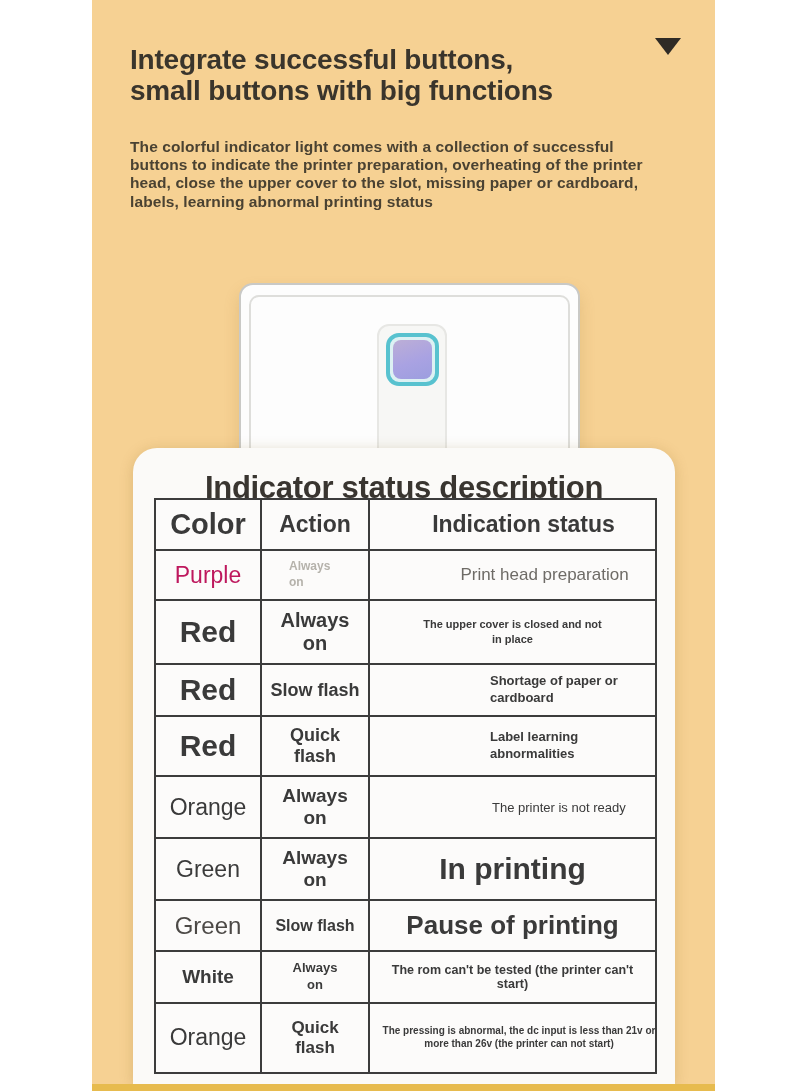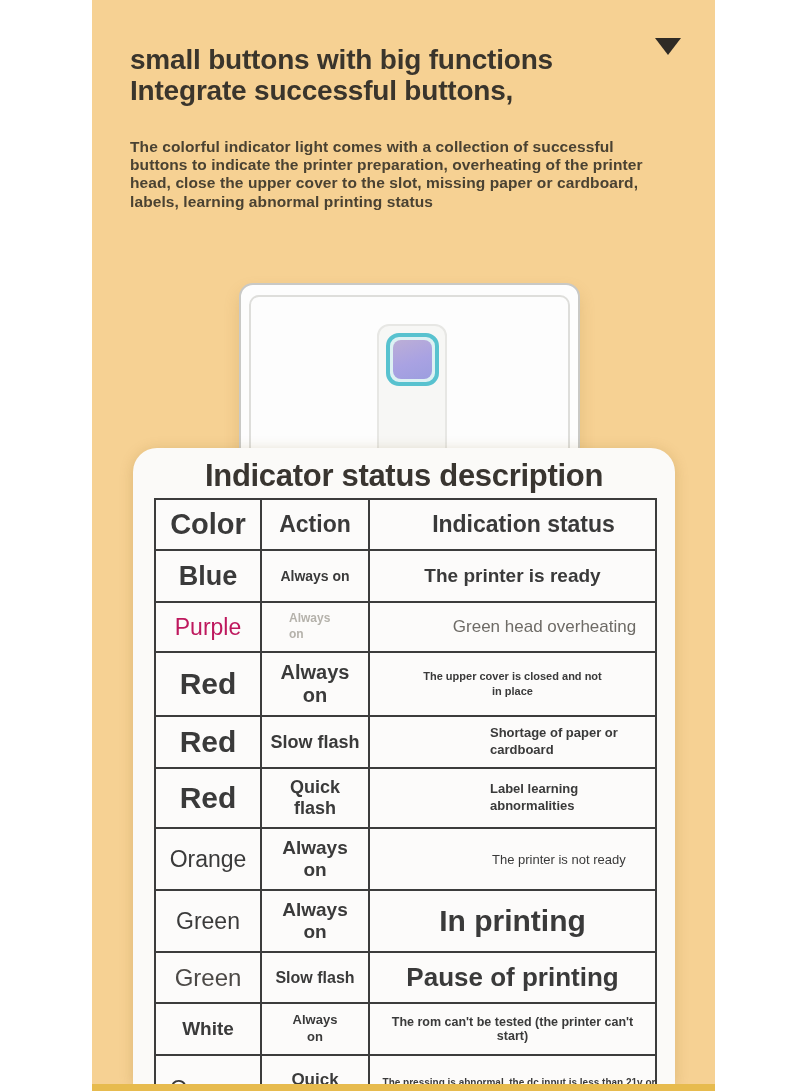--- a/index.html
+++ b/index.html
@@ -60,21 +60,21 @@
     background:linear-gradient(160deg,#bcaed6 0%,#a9a2e2 55%,#9c9edf 100%);
   }
 
   
   .card{
     position:absolute; left:133px; top:448px; width:542px; height:636px;
     background:#fbfaf8; border-radius:24px 24px 0 0;
     box-shadow:0 2px 14px rgba(130,90,25,0.22);
   }
   .card-title{
-    margin-top:10px; text-align:center;
+    margin-top:22px; text-align:center;
     font-size:31px; font-weight:800; color:#393530; letter-spacing:-0.3px;
   }
 
   table.status{
     position:absolute; left:21px; top:50px; width:501px;
     border-collapse:collapse; table-layout:fixed;
     background:#fcfbfa;
   }
   table.status th, table.status td{
     border:2px solid #3c3c3c; text-align:center; vertical-align:middle;
@@ -145,22 +145,22 @@
 </style>
 </head>
 <body>
 
 <div class="page">
   <div class="panel"></div>
 
   <div class="tri"></div>
 
   <h1 class="title">
+    <span>Integrate successful buttons,</span>
     <span>small buttons with big functions</span>
-    <span>Integrate successful buttons,</span>
   </h1>
 
   <p class="desc">The colorful indicator light comes with a collection of successful buttons to indicate the printer preparation, overheating of the printer head, close the upper cover to the slot, missing paper or cardboard, labels, learning abnormal printing status</p>
 
   <div class="device">
     <div class="device-seam"></div>
     <div class="strip">
       <div class="btn-outer">
         <div class="btn-inner"></div>
       </div>
@@ -177,29 +177,24 @@
           <col class="c3">
         </colgroup>
       <thead>
         <tr class="hdr">
           <th class="h-color">Color</th>
           <th class="h-action">Action</th>
           <th class="h-status">Indication status</th>
         </tr>
       </thead>
       <tbody>
-        <tr class="r0">
-          <td class="cell-color"><span>Blue</span></td>
-          <td class="cell-action"><span>Always on</span></td>
-          <td class="cell-status"><span>The printer is ready</span></td>
-        </tr>
         <tr class="r1">
           <td class="cell-color"><span>Purple</span></td>
           <td class="cell-action"><span>Always on</span></td>
-          <td class="cell-status"><span>Green head overheating</span></td>
+          <td class="cell-status"><span>Print head preparation</span></td>
         </tr>
         <tr class="r2">
           <td class="cell-color"><span>Red</span></td>
           <td class="cell-action"><span>Always on</span></td>
           <td class="cell-status"><span>The upper cover is closed and not in place</span></td>
         </tr>
         <tr class="r3">
           <td class="cell-color"><span>Red</span></td>
           <td class="cell-action"><span>Slow flash</span></td>
           <td class="cell-status"><span>Shortage of paper or cardboard</span></td>

